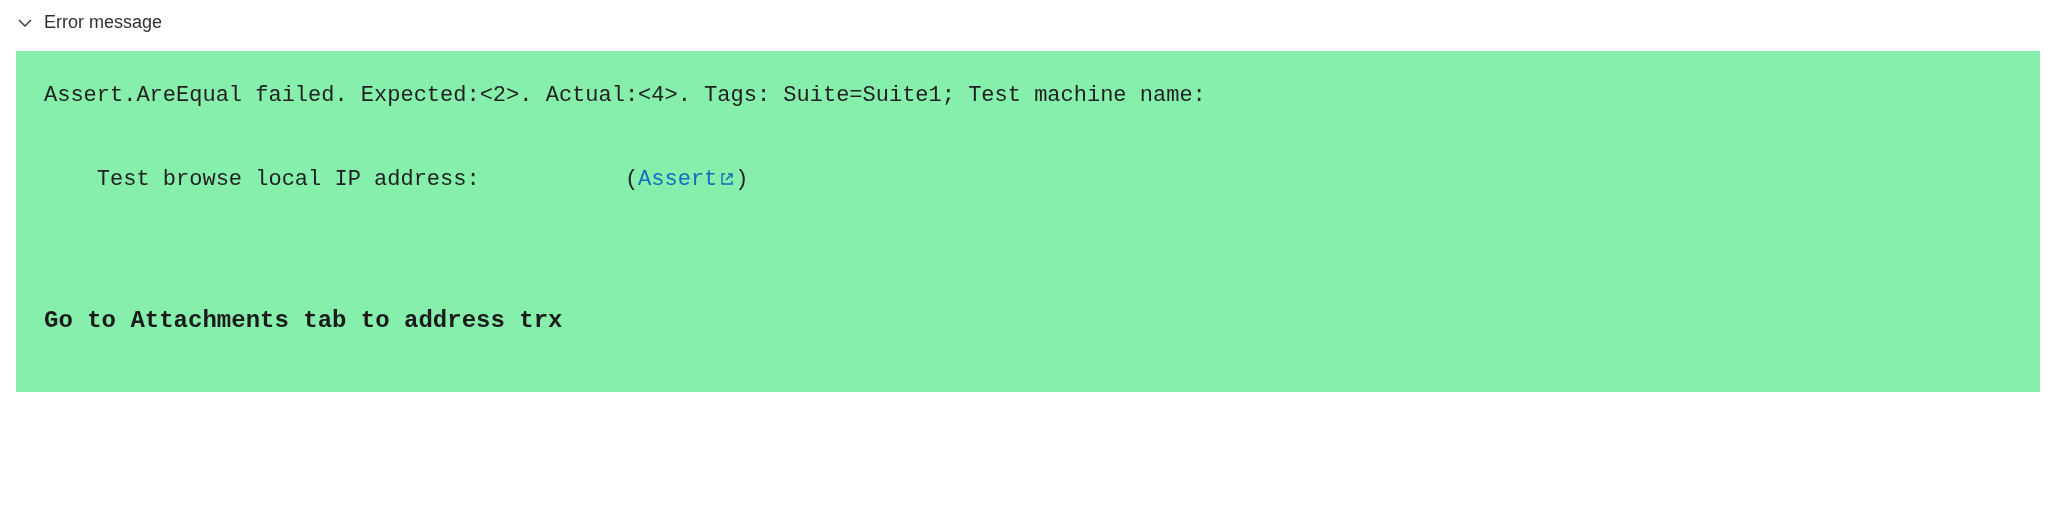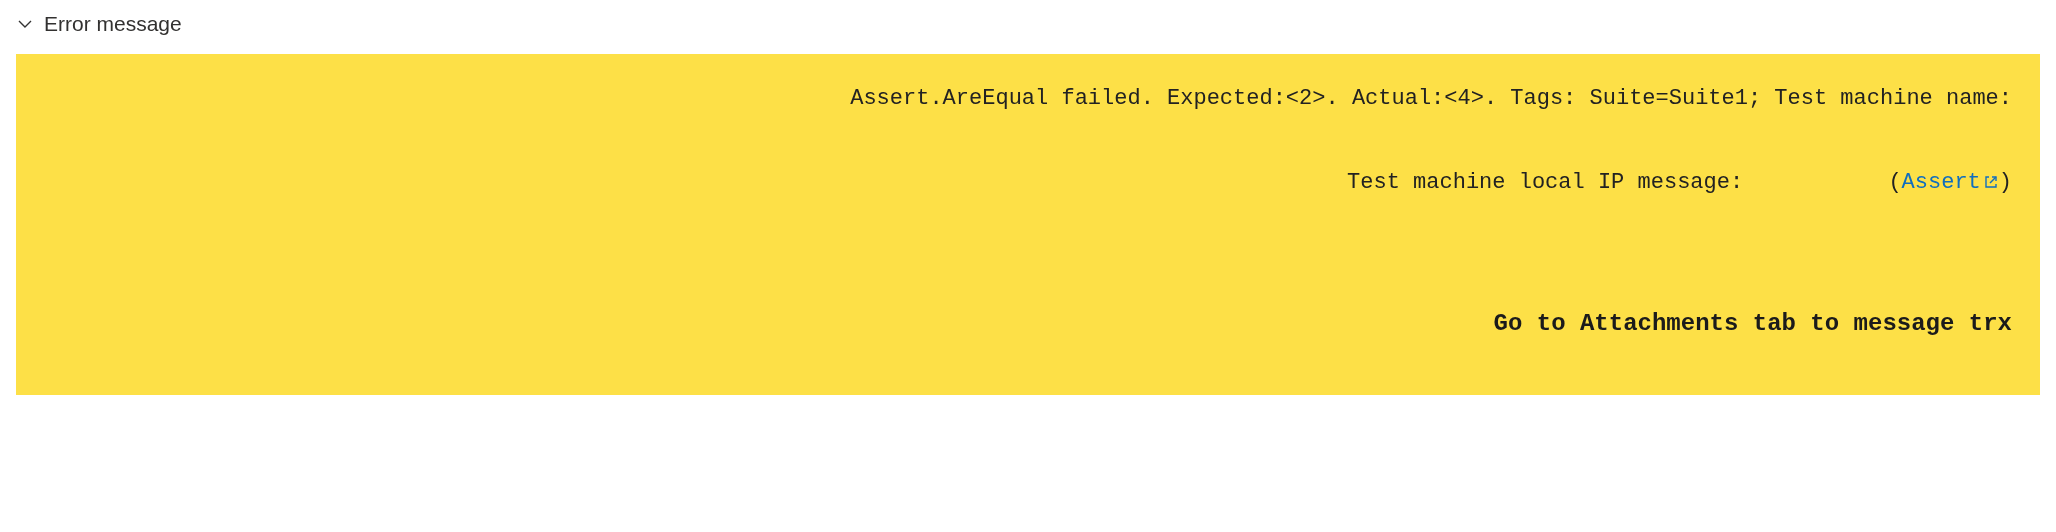--- a/index.html
+++ b/index.html
@@ -25,32 +25,31 @@
       display: inline-flex;
       align-items: center;
       justify-content: center;
       color: #333;
     }
     .chevron-icon svg {
       width: 16px;
       height: 16px;
     }
     .section-title {
-      font-size: 21px;
+      font-size: 18px;
       font-weight: 400;
       color: #323130;
     }
     .error-block {
-      background: #fde047;
+      background: #86efac;
       padding: 24px 28px 48px 28px;
       font-family: Consolas, "Courier New", monospace;
       font-size: 22px;
       line-height: 1.9;
       color: #222;
-      text-align: right;
     }
     .error-line {
       white-space: pre-wrap;
       word-break: break-word;
     }
     .details-link {
       color: #106ebe;
       text-decoration: none;
       cursor: pointer;
     }
@@ -79,20 +78,20 @@
     <svg viewBox="0 0 16 16" fill="none" stroke="currentColor" stroke-width="1.4">
       <polyline points="2,5 8,11 14,5"></polyline>
     </svg>
   </span>
   <span class="section-title">Error message</span>
 </div>
 
 <div class="error-block">
   <div class="error-line">Assert.AreEqual failed. Expected:&lt;2&gt;. Actual:&lt;4&gt;. Tags: Suite=Suite1; Test machine name:</div>
   <div class="error-line">
-    <span>Test machine local IP message:           </span><span>(</span><a class="details-link"><span>Assert</span><span class="external-icon"><svg viewBox="0 0 16 16" fill="none" stroke="currentColor" stroke-width="1.4">
+    <span>Test browse local IP address:           </span><span>(</span><a class="details-link"><span>Assert</span><span class="external-icon"><svg viewBox="0 0 16 16" fill="none" stroke="currentColor" stroke-width="1.4">
             <path d="M6 3 H3 V13 H13 V10"></path>
             <path d="M9 3 H13 V7"></path>
             <path d="M13 3 L7 9"></path>
           </svg></span></a><span>)</span>
   </div>
-  <div class="bold-note">Go to Attachments tab to message trx</div>
+  <div class="bold-note">Go to Attachments tab to address trx</div>
 </div>
 
 </body></html>

